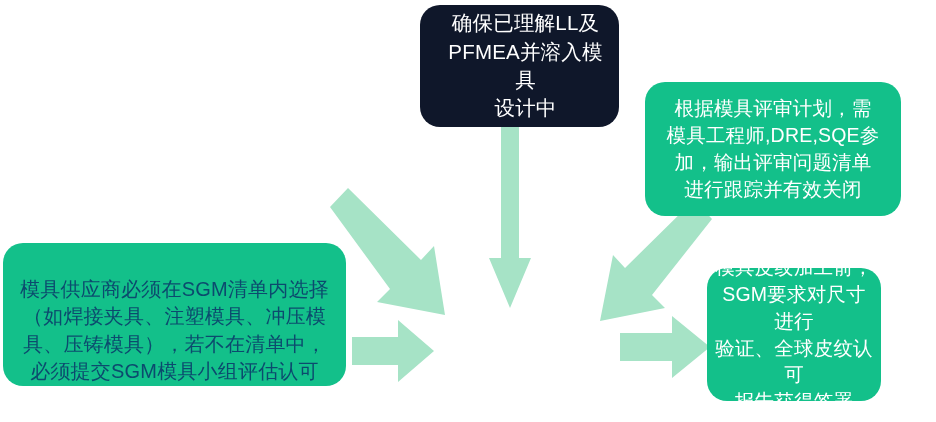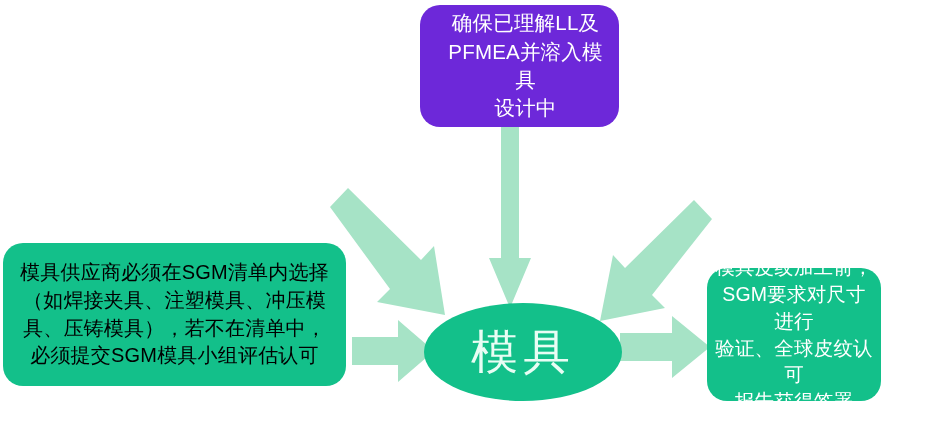--- a/index.html
+++ b/index.html
@@ -100,39 +100,42 @@
       <polygon class="arrow-fill" points="0,17 46,17 46,0 82,31 46,62 46,45 0,45" fill="#a6e3c6"></polygon>
     </svg>
   </div>
 
   <div class="arrow" id="arrow-center-right" style="left:620px; top:316px; width:90px; height:62px;">
     <svg width="90" height="62" viewBox="0 0 90 62">
       <polygon class="arrow-fill" points="0,17 52,17 52,0 90,31 52,62 52,45 0,45" fill="#a6e3c6"></polygon>
     </svg>
   </div>
 
-  <div class="box" id="box-top" style="background: #6d28d9; color: rgb(255, 255, 255); padding-left: 12px;">
+  <div class="box" id="box-top" style="background: #0f172a; color: rgb(255, 255, 255); padding-left: 12px;">
     <span class="txt">确保已理解LL及
 PFMEA并溶入模具
 设计中</span>
   </div>
 
 
+  <div class="box" id="box-right-top" style="background: rgb(19, 192, 138); color: rgb(255, 255, 255);">
+    <span class="txt">根据模具评审计划，需
+模具工程师,DRE,SQE参
+加，输出评审问题清单
+进行跟踪并有效关闭</span>
+  </div>
 
-  <div class="box" id="box-left-big" style="background: rgb(19, 192, 138); color: #000000;">
+  <div class="box" id="box-left-big" style="background: rgb(19, 192, 138); color: #0c4a6e; align-items: flex-end;">
     <span class="txt">模具供应商必须在SGM清单内选择
 （如焊接夹具、注塑模具、冲压模
 具、压铸模具），若不在清单中，
 必须提交SGM模具小组评估认可</span>
   </div>
 
   <div class="box" id="box-right-bot" style="background: rgb(19, 192, 138); color: rgb(255, 255, 255);">
     <span class="txt">模具皮纹加工前，
 SGM要求对尺寸进行
 验证、全球皮纹认可
 报告获得签署</span>
   </div>
 
-  <div id="center-ellipse" style="background: rgb(19, 192, 138);">
-    <span>模具</span>
-  </div>
 
 </div>
 
 </body></html>

